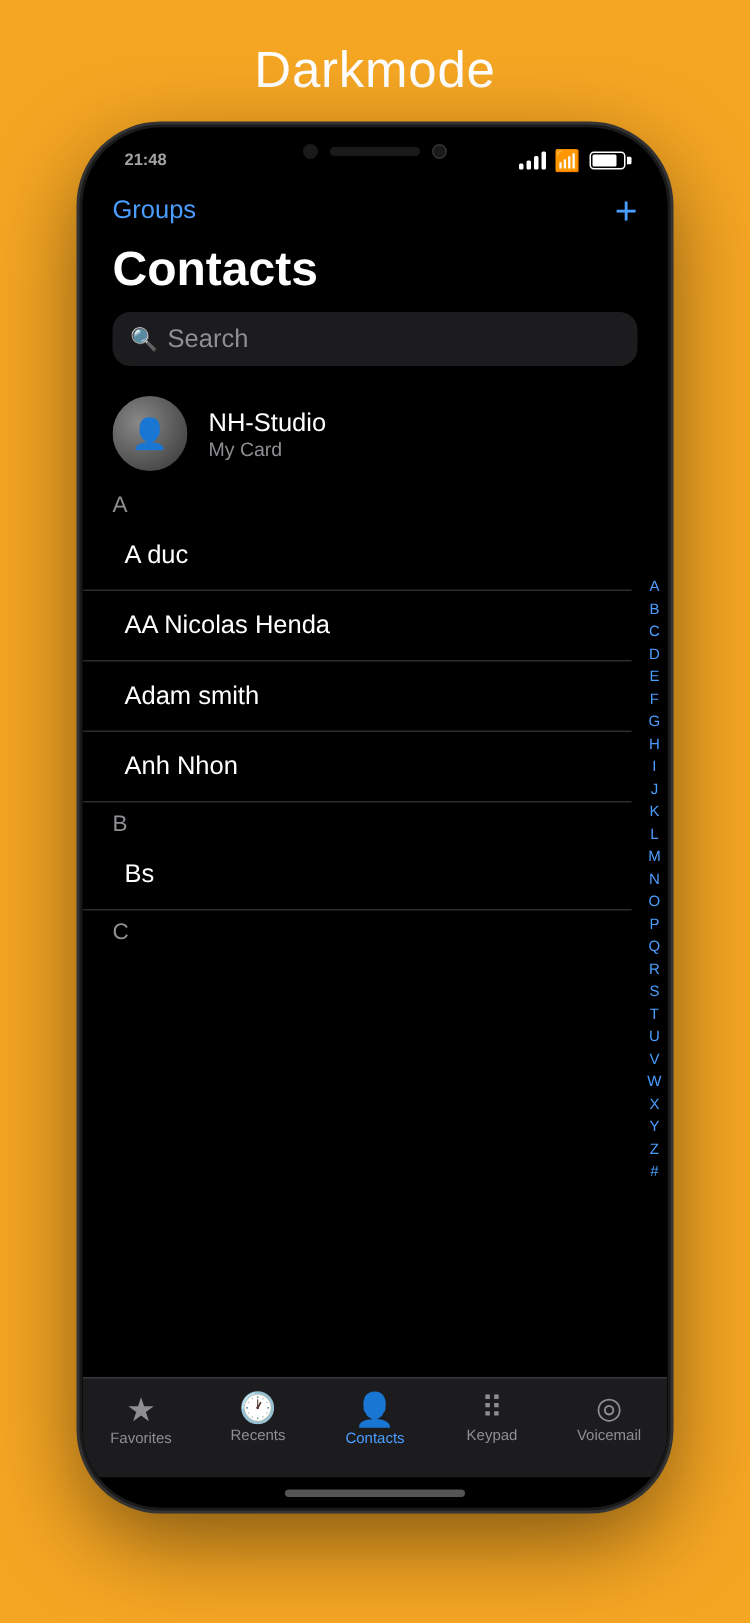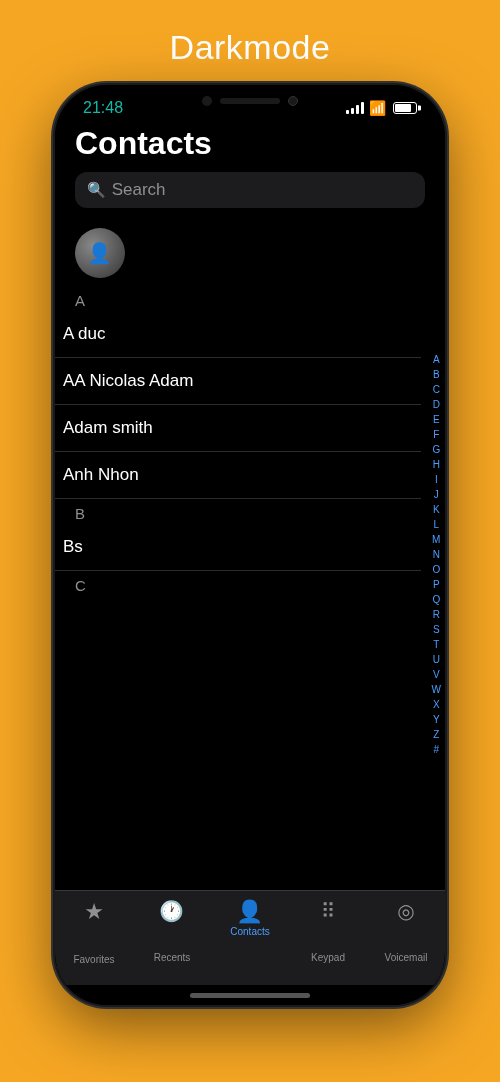--- a/index.html
+++ b/index.html
@@ -62,23 +62,23 @@
     }
     
     .status-bar {
       display: flex;
       justify-content: space-between;
       align-items: center;
       padding: 14px 28px 8px;
       flex-shrink: 0;
     }
     .status-time {
-      color: #14b8a6;
-      font-size: 16px;
-      font-weight: 400;
+      color: #a3a3a3;
+      font-size: 11px;
+      font-weight: 700;
     }
     .notch {
       position: absolute;
       top: 0;
       left: 50%;
       transform: translateX(-50%);
       width: 160px;
       height: 32px;
       background: #000;
       border-radius: 0 0 20px 20px;
@@ -254,21 +254,21 @@
     .section-header {
       padding: 6px 20px 2px;
       color: #8E8E93;
       font-size: 15px;
       font-weight: 400;
     }
     
     .contact-row {
       display: flex;
       align-items: flex-end;
-      padding: 13px 8px;
+      padding: 13px 28px;
       border-bottom: 0.5px solid #2C2C2E;
     }
     .contact-name {
       color: white;
       font-size: 17px;
     }
     
     .index-sidebar {
       position: absolute;
       right: 4px;
@@ -305,21 +305,21 @@
     }
     .tab-icon {
       font-size: 22px;
       line-height: 1;
     }
     .tab-label {
       font-size: 10px;
     }
     .tab-item.active .tab-label { color: #4A9EFF; }
     .tab-item.active .tab-icon { color: #4A9EFF; }
-    .tab-item:not(.active) .tab-label { color: #8E8E93; margin-top: 28px; }
+    .tab-item:not(.active) .tab-label { color: #8E8E93; }
     .tab-item:not(.active) .tab-icon { color: #8E8E93; }
     
     .home-indicator {
       height: 20px;
       display: flex;
       justify-content: center;
       align-items: center;
       flex-shrink: 0;
       background: #000;
     }
@@ -352,45 +352,53 @@
           <div class="signal-bar" style="height:9px;"></div>
           <div class="signal-bar" style="height:12px;"></div>
         </div>
         <span class="wifi-icon">📶</span>
         <div class="battery">
           <div class="battery-fill"></div>
         </div>
       </div>
     </div>
 
+    <div class="nav-header">
+      <span class="nav-groups">Groups</span>
+      <span class="nav-add">+</span>
+    </div>
 
     <div class="page-header">
       <span class="contacts-title">Contacts</span>
     </div>
 
     <div class="search-bar">
       <span class="search-icon-wrap">🔍</span>
       <span class="search-placeholder">Search</span>
     </div>
 
     <div class="contacts-list">
       <div class="contacts-scroll">
 
         <div class="profile-row">
           <div class="avatar">
             <div class="avatar-img">👤</div>
           </div>
+          <div class="profile-info">
+            <span class="profile-name">NH-Studio</span>
+            <span class="profile-subtitle">My Card</span>
+          </div>
         </div>
 
         <div class="section-header">A</div>
         <div class="contact-row">
           <span class="contact-name">A duc</span>
         </div>
         <div class="contact-row">
-          <span class="contact-name">AA Nicolas Adam</span>
+          <span class="contact-name">AA Nicolas Henda</span>
         </div>
         <div class="contact-row">
           <span class="contact-name">Adam smith</span>
         </div>
         <div class="contact-row">
           <span class="contact-name">Anh Nhon</span>
         </div>
 
         <div class="section-header">B</div>
         <div class="contact-row">

